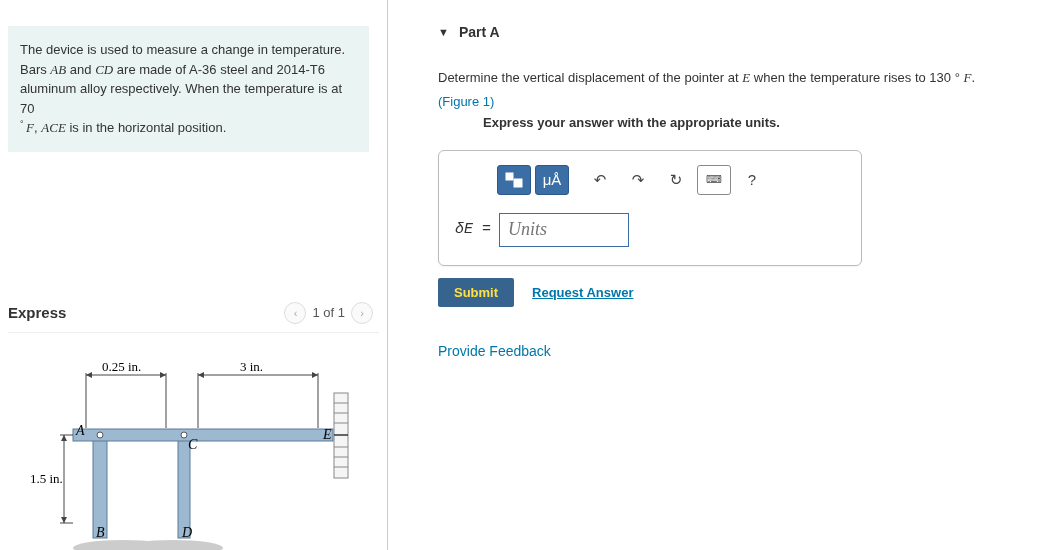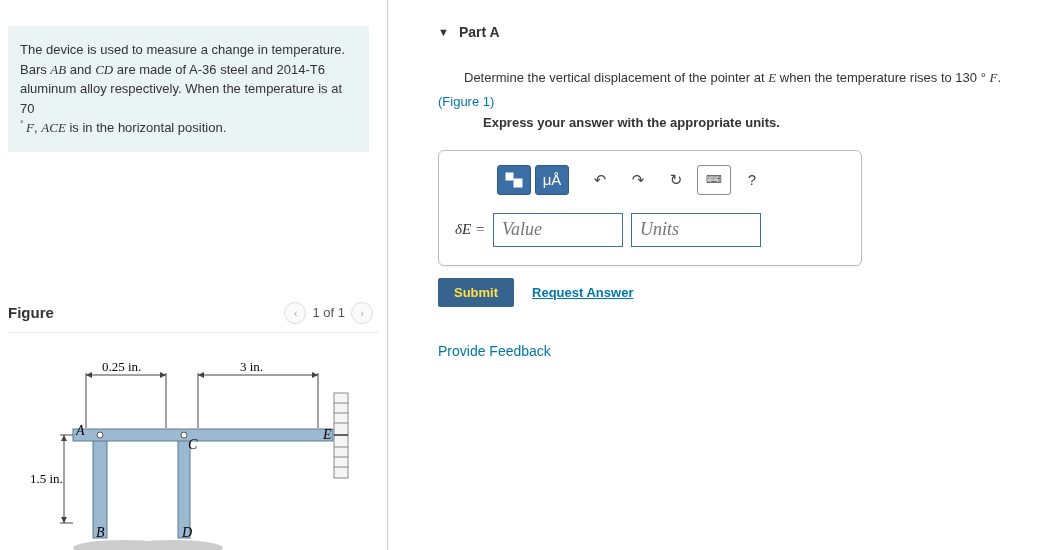--- a/index.html
+++ b/index.html
@@ -48,21 +48,21 @@
       flex: 1;
       padding: 24px 20px 20px 50px;
       position: relative;
     }
     .part-header {
       display: flex; align-items: center; gap: 10px;
       font-weight: bold; font-size: 14px;
       margin-bottom: 28px;
     }
     .caret { font-size: 11px; }
-    .question-text { line-height: 1.5; margin-bottom: 6px; margin-left: 26px; }
+    .question-text { line-height: 1.5; margin-bottom: 6px; }
     .question-text .serif { font-family: 'Times New Roman', serif; font-style: italic; }
     .figlink { color: #0077aa; }
     .instruction { font-weight: bold; margin-top: 6px; margin-bottom: 20px; padding-left: 45px; }
 
     .answer-box {
       border: 1px solid #bbb;
       border-radius: 6px;
       width: 424px;
       padding: 14px 27px 18px 16px;
       box-shadow: 0 1px 2px rgba(0,0,0,0.05);
@@ -83,21 +83,21 @@
     .tool-btn.filled {
       background: #3b6ea5;
       color: #fff;
       border: 1px solid #2d5a8c;
     }
     .tool-btn.plain { background: transparent; }
     .tool-btn.boxed { border: 1px solid #888; }
     .answer-row {
       display: flex; align-items: center; gap: 8px;
     }
-    .deltaE { font-family: Liberation Serif, serif; font-style: italic; font-size: 15px; }
+    .deltaE { font-family: Liberation Mono, monospace; font-style: italic; font-size: 15px; }
     .answer-row input {
       height: 34px;
       border: 1px solid #3b6ea5;
       padding: 0 8px;
       font-family: 'Times New Roman', serif;
       font-style: italic;
       font-size: 18px;
       color: #888;
     }
     .value-input { width: 130px; }
@@ -137,21 +137,21 @@
 
 <div class="left-panel">
   <div class="problem-box">
     <span>The device is used to measure a change in temperature.</span><br>
     <span>Bars </span><span class="serif">AB</span><span> and </span><span class="serif">CD</span><span> are made of A-36 steel and 2014-T6</span><br>
     <span>aluminum alloy respectively. When the temperature is at 70</span><br>
     <sup>° </sup><span class="serif">F</span><span>, </span><span class="serif">ACE</span><span> is in the horizontal position.</span>
   </div>
 
   <div class="figure-header">
-    <div class="figure-title">Figure</div>
+    <div class="figure-title">Express</div>
     <div class="pager">
       <div class="pager-btn">‹</div>
       <span>1 of 1</span>
       <div class="pager-btn">›</div>
     </div>
   </div>
 
   <svg class="figure-svg" width="350" height="210">
 
     <ellipse cx="105" cy="195" rx="50" ry="8" fill="#ccc"></ellipse>
@@ -227,21 +227,20 @@
       <div class="tool-btn filled">μÅ</div>
       <div style="width:6px"></div>
       <div class="tool-btn plain">↶</div>
       <div class="tool-btn plain">↷</div>
       <div class="tool-btn plain">↻</div>
       <div class="tool-btn plain boxed" style="font-size:11px;">⌨</div>
       <div class="tool-btn plain">?</div>
     </div>
     <div class="answer-row">
       <span class="deltaE">δE =</span>
-      <input class="value-input" placeholder="Value" style="">
       <input class="units-input" placeholder="Units" style="">
     </div>
   </div>
 
   <div class="submit-row">
     <button class="submit-btn">Submit</button>
     <span class="request-link">Request Answer</span>
   </div>
 
   <div class="feedback-link">Provide Feedback</div>

